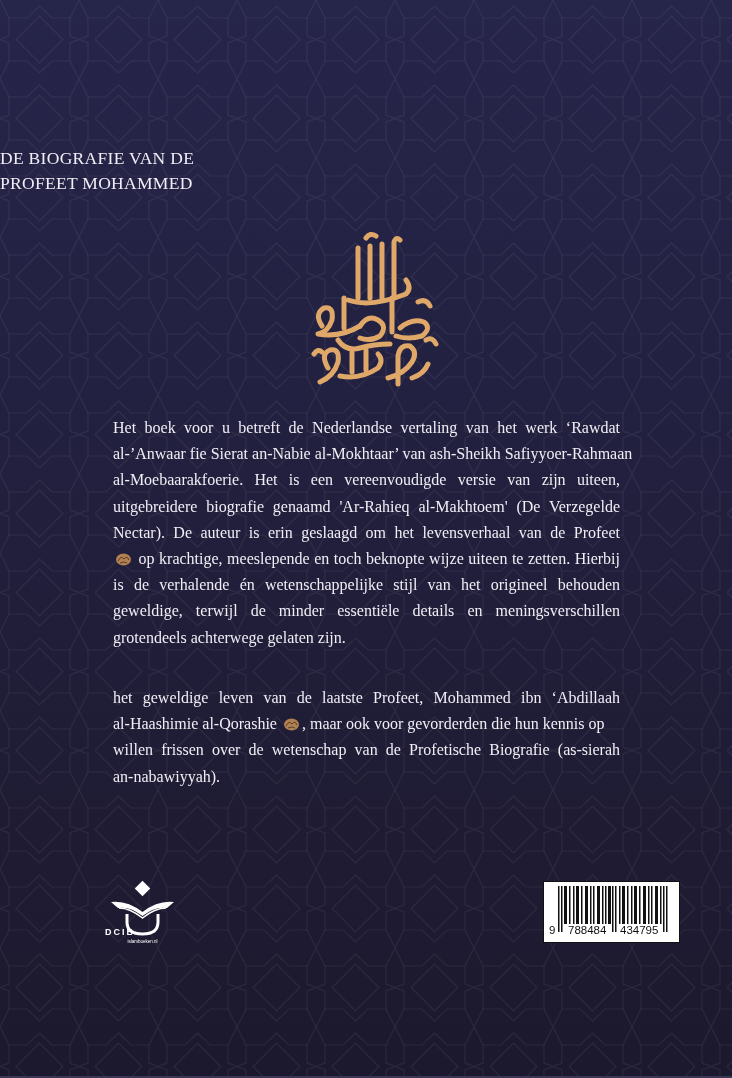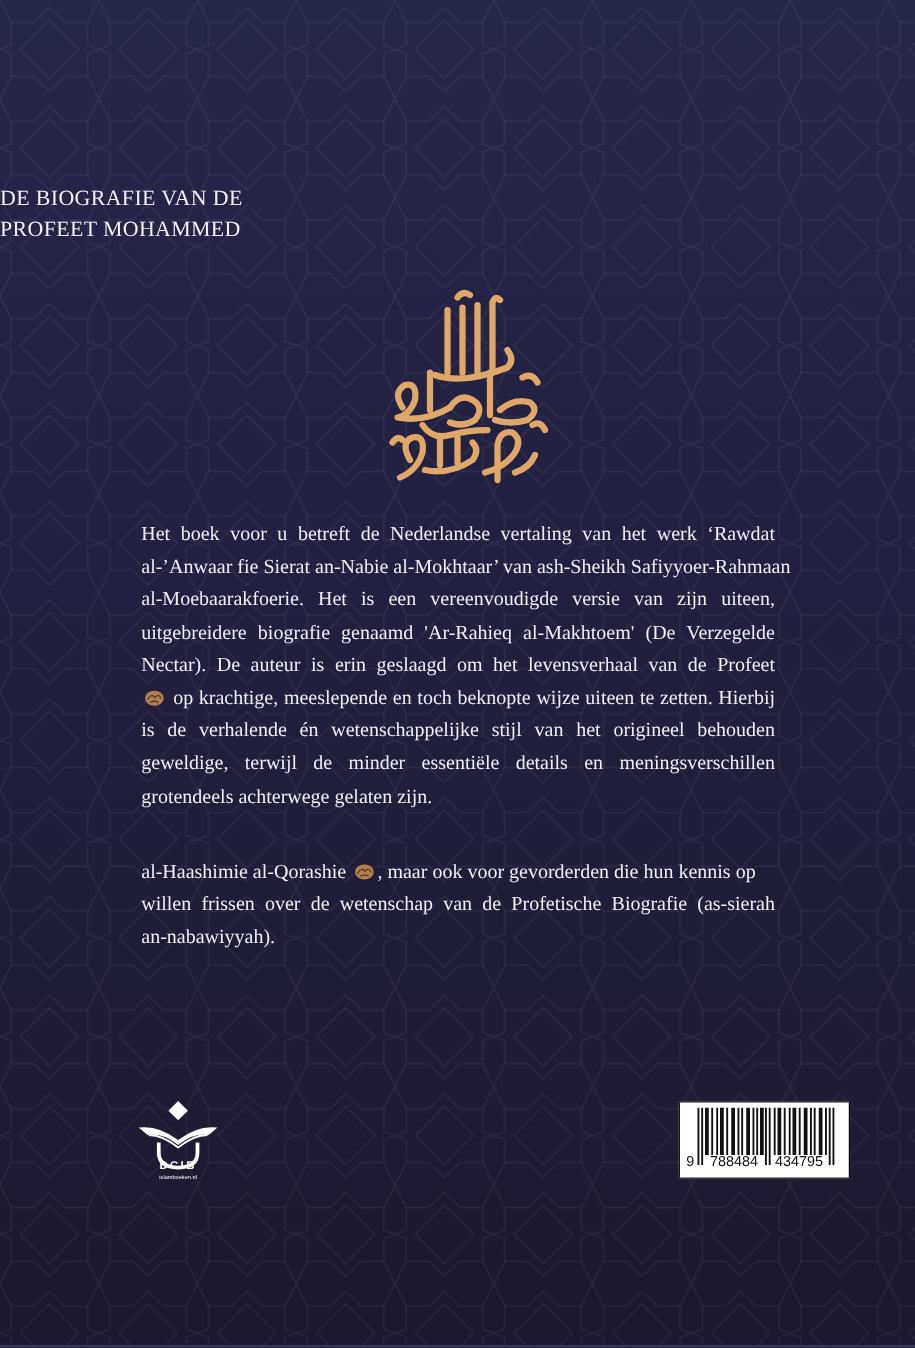--- a/index.html
+++ b/index.html
@@ -33,21 +33,21 @@
   }
   .line.last { text-align-last: left; }
   .line span.fill { display: inline; }
   .salutation {
     display: inline-block; width: 17px; height: 14px; vertical-align: -2px;
     margin: 0 2px;
   }
   .italic { }
   .logo { position: absolute; left: 105px; top: 878px; width: 75px; height: 68px; }
   .logo-name {
-    position: absolute; left: 105px; top: 927px; width: 75px; text-align: center;
+    position: absolute; left: 105px; top: 927px; width: 75px; 
     font-family: "Liberation Sans", "DejaVu Sans", sans-serif; font-weight: bold;
     font-size: 9px; letter-spacing: 2px; color: #ffffff;
   }
   .logo-url {
     position: absolute; left: 105px; top: 939px; width: 75px; text-align: center;
     font-family: "Liberation Sans", "DejaVu Sans", sans-serif;
     font-size: 4.5px; color: #ffffff;
   }
   .barcode-box {
     position: absolute; left: 543px; top: 881px; width: 135px; height: 60px;
@@ -128,20 +128,21 @@
         <path d="M3 9 Q6 3 9 7 Q12 3 14 8 M5 11 Q9 9 12 11" stroke="#5c3e25" stroke-width="1" fill="none"></path>
       </svg>
       <span class="fill">op krachtige, meeslepende en toch beknopte wijze uiteen te zetten. Hierbij</span>
     </div>
     <div class="line">is de verhalende én wetenschappelijke stijl van het origineel behouden</div>
     <div class="line">geweldige, terwijl de minder essentiële details en meningsverschillen</div>
     <div class="line last">grotendeels achterwege gelaten zijn.</div>
   </div>
 
   <div class="body-text p2">
+    <div class="line">het geweldige leven van de laatste Profeet, Mohammed ibn ‘Abdillaah</div>
     <div class="line last"><span>al-Haashimie al-Qorashie</span> <svg class="salutation" viewBox="0 0 17 14" xmlns="http://www.w3.org/2000/svg">
         <ellipse cx="8.5" cy="7.5" rx="7.5" ry="6" fill="#b07f52"></ellipse>
         <path d="M3 9 Q6 3 9 7 Q12 3 14 8 M5 11 Q9 9 12 11" stroke="#5c3e25" stroke-width="1" fill="none"></path>
       </svg><span>, maar ook voor gevorderden die hun kennis op</span></div>
     <div class="line"><span>willen frissen over de wetenschap van de Profetische Biografie (</span><span class="italic">as-sierah</span></div>
     <div class="line last"><span class="italic">an-nabawiyyah</span><span>).</span></div>
   </div>
 
   <svg class="logo" viewBox="0 0 75 68" xmlns="http://www.w3.org/2000/svg">
     <rect x="32" y="5" width="11" height="11" transform="rotate(45 37.5 10.5)" fill="#ffffff"></rect>

